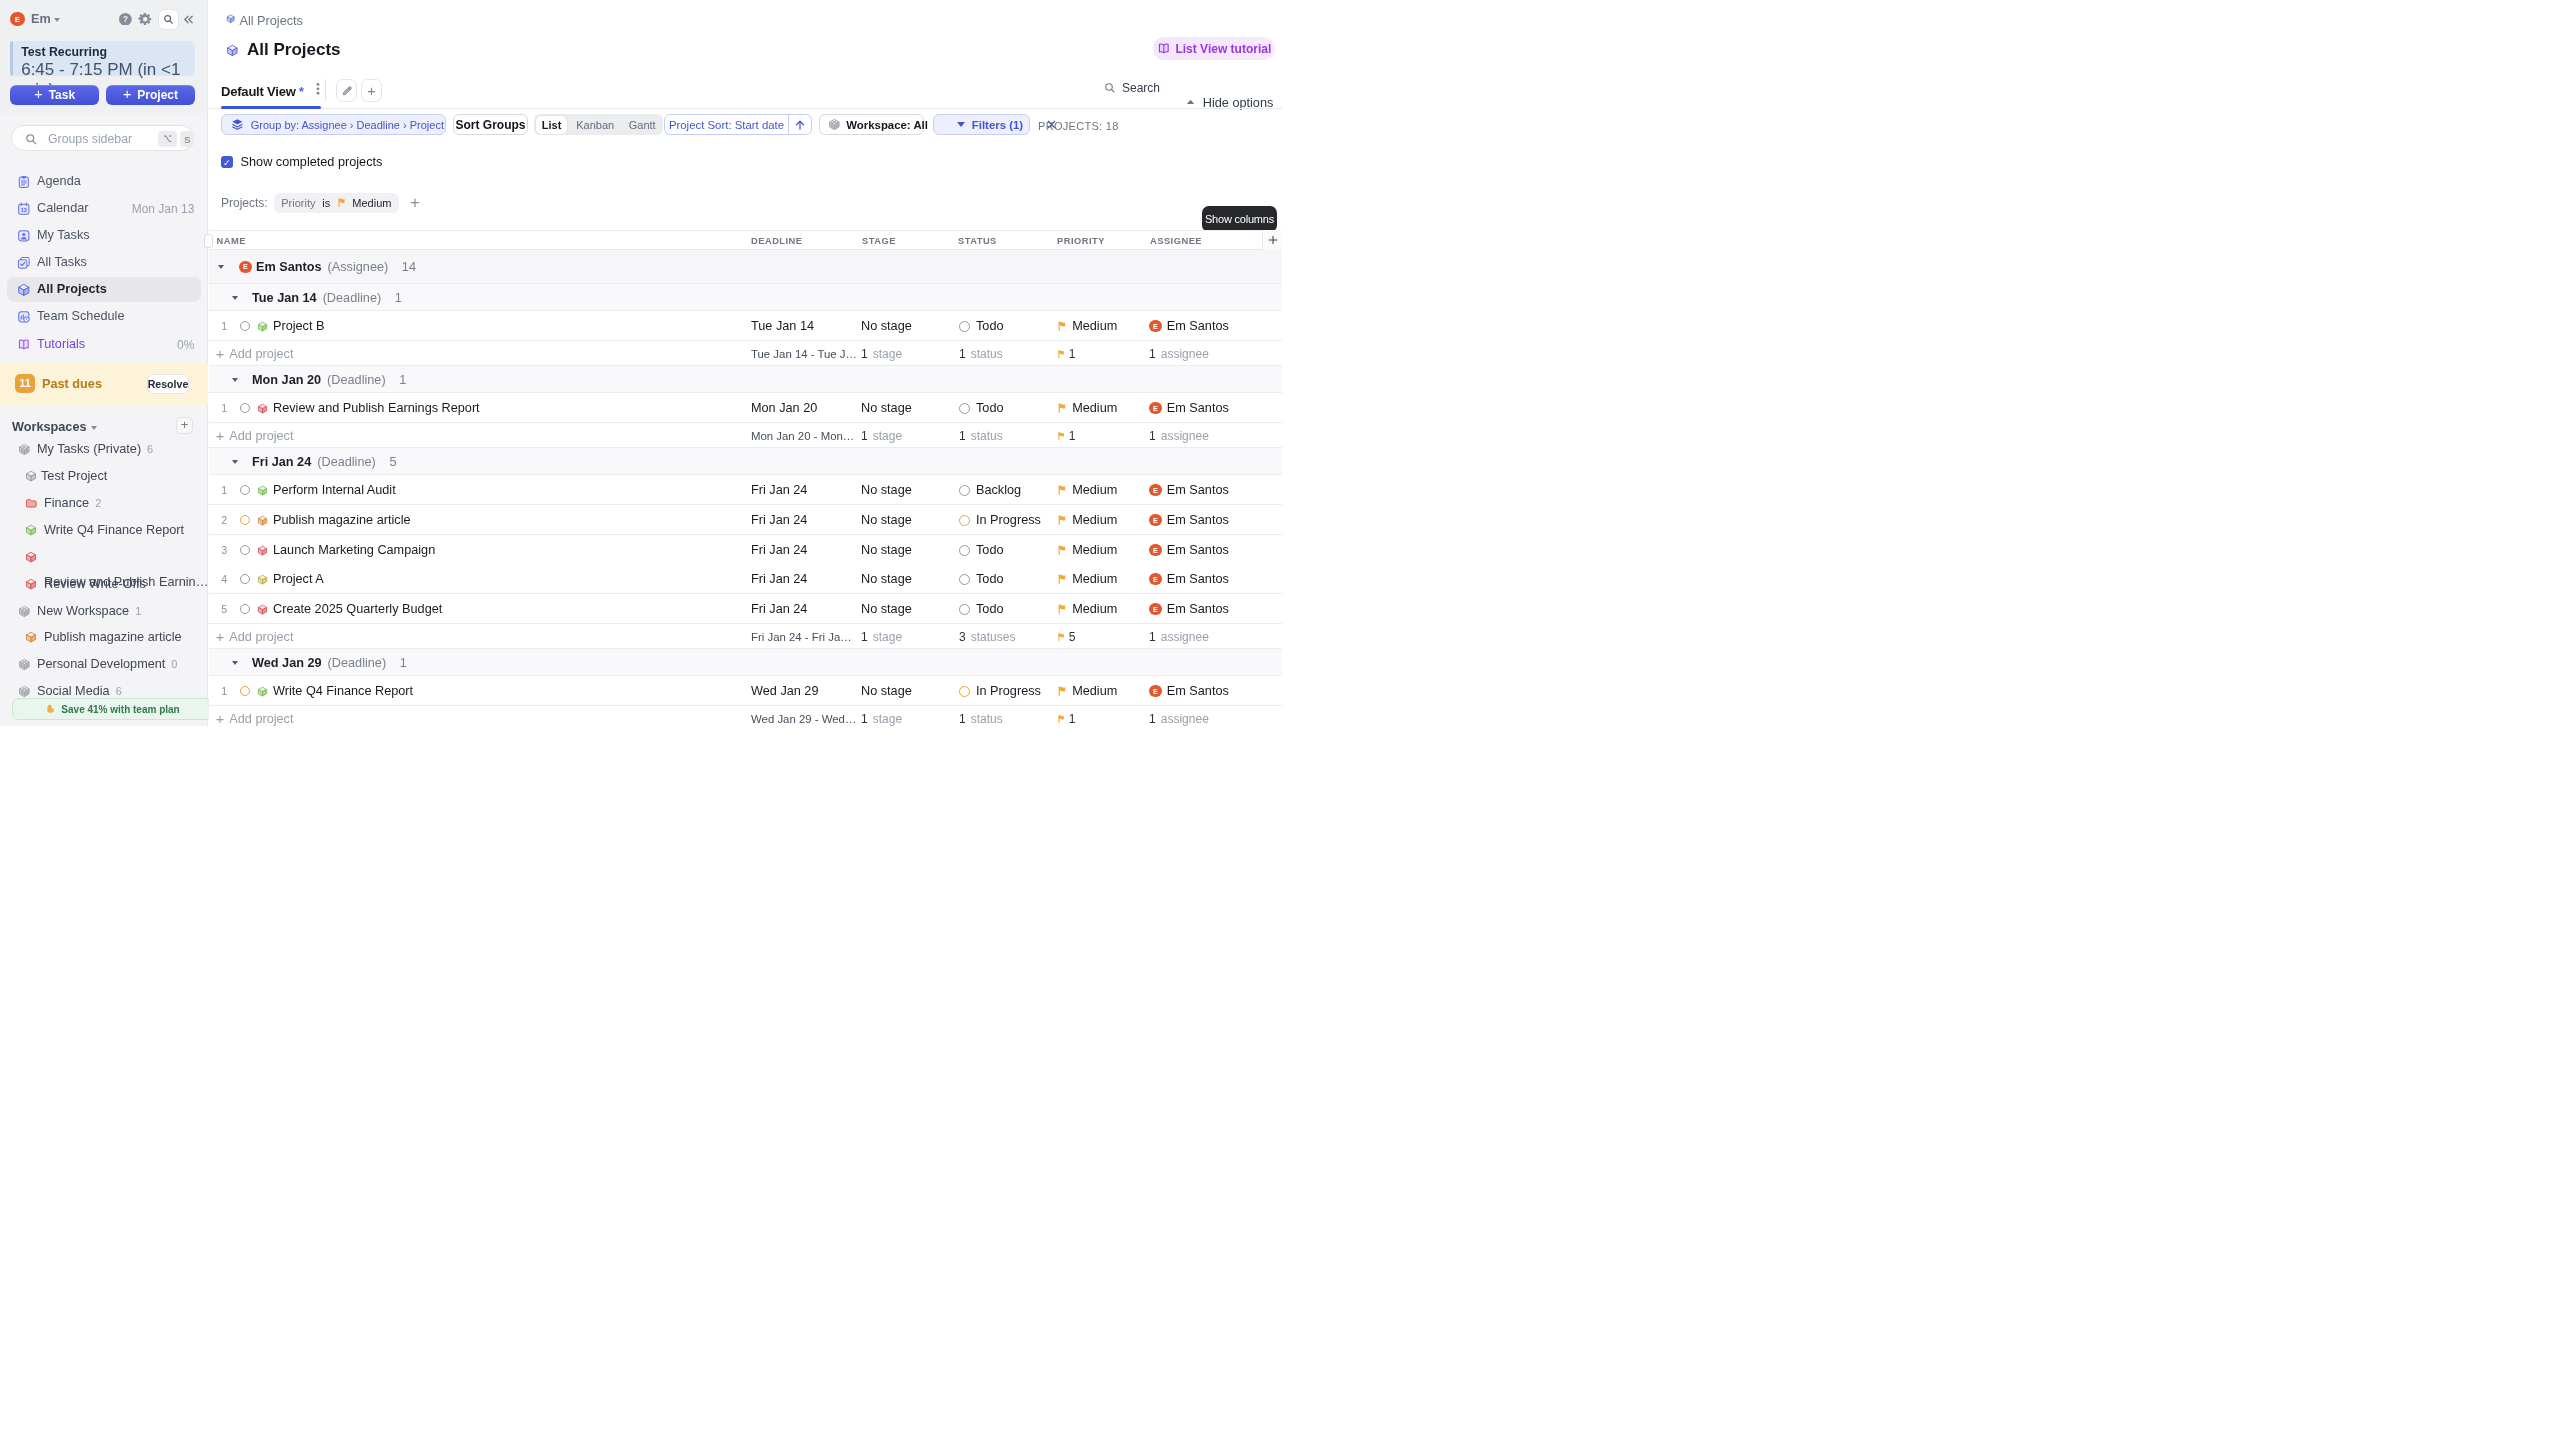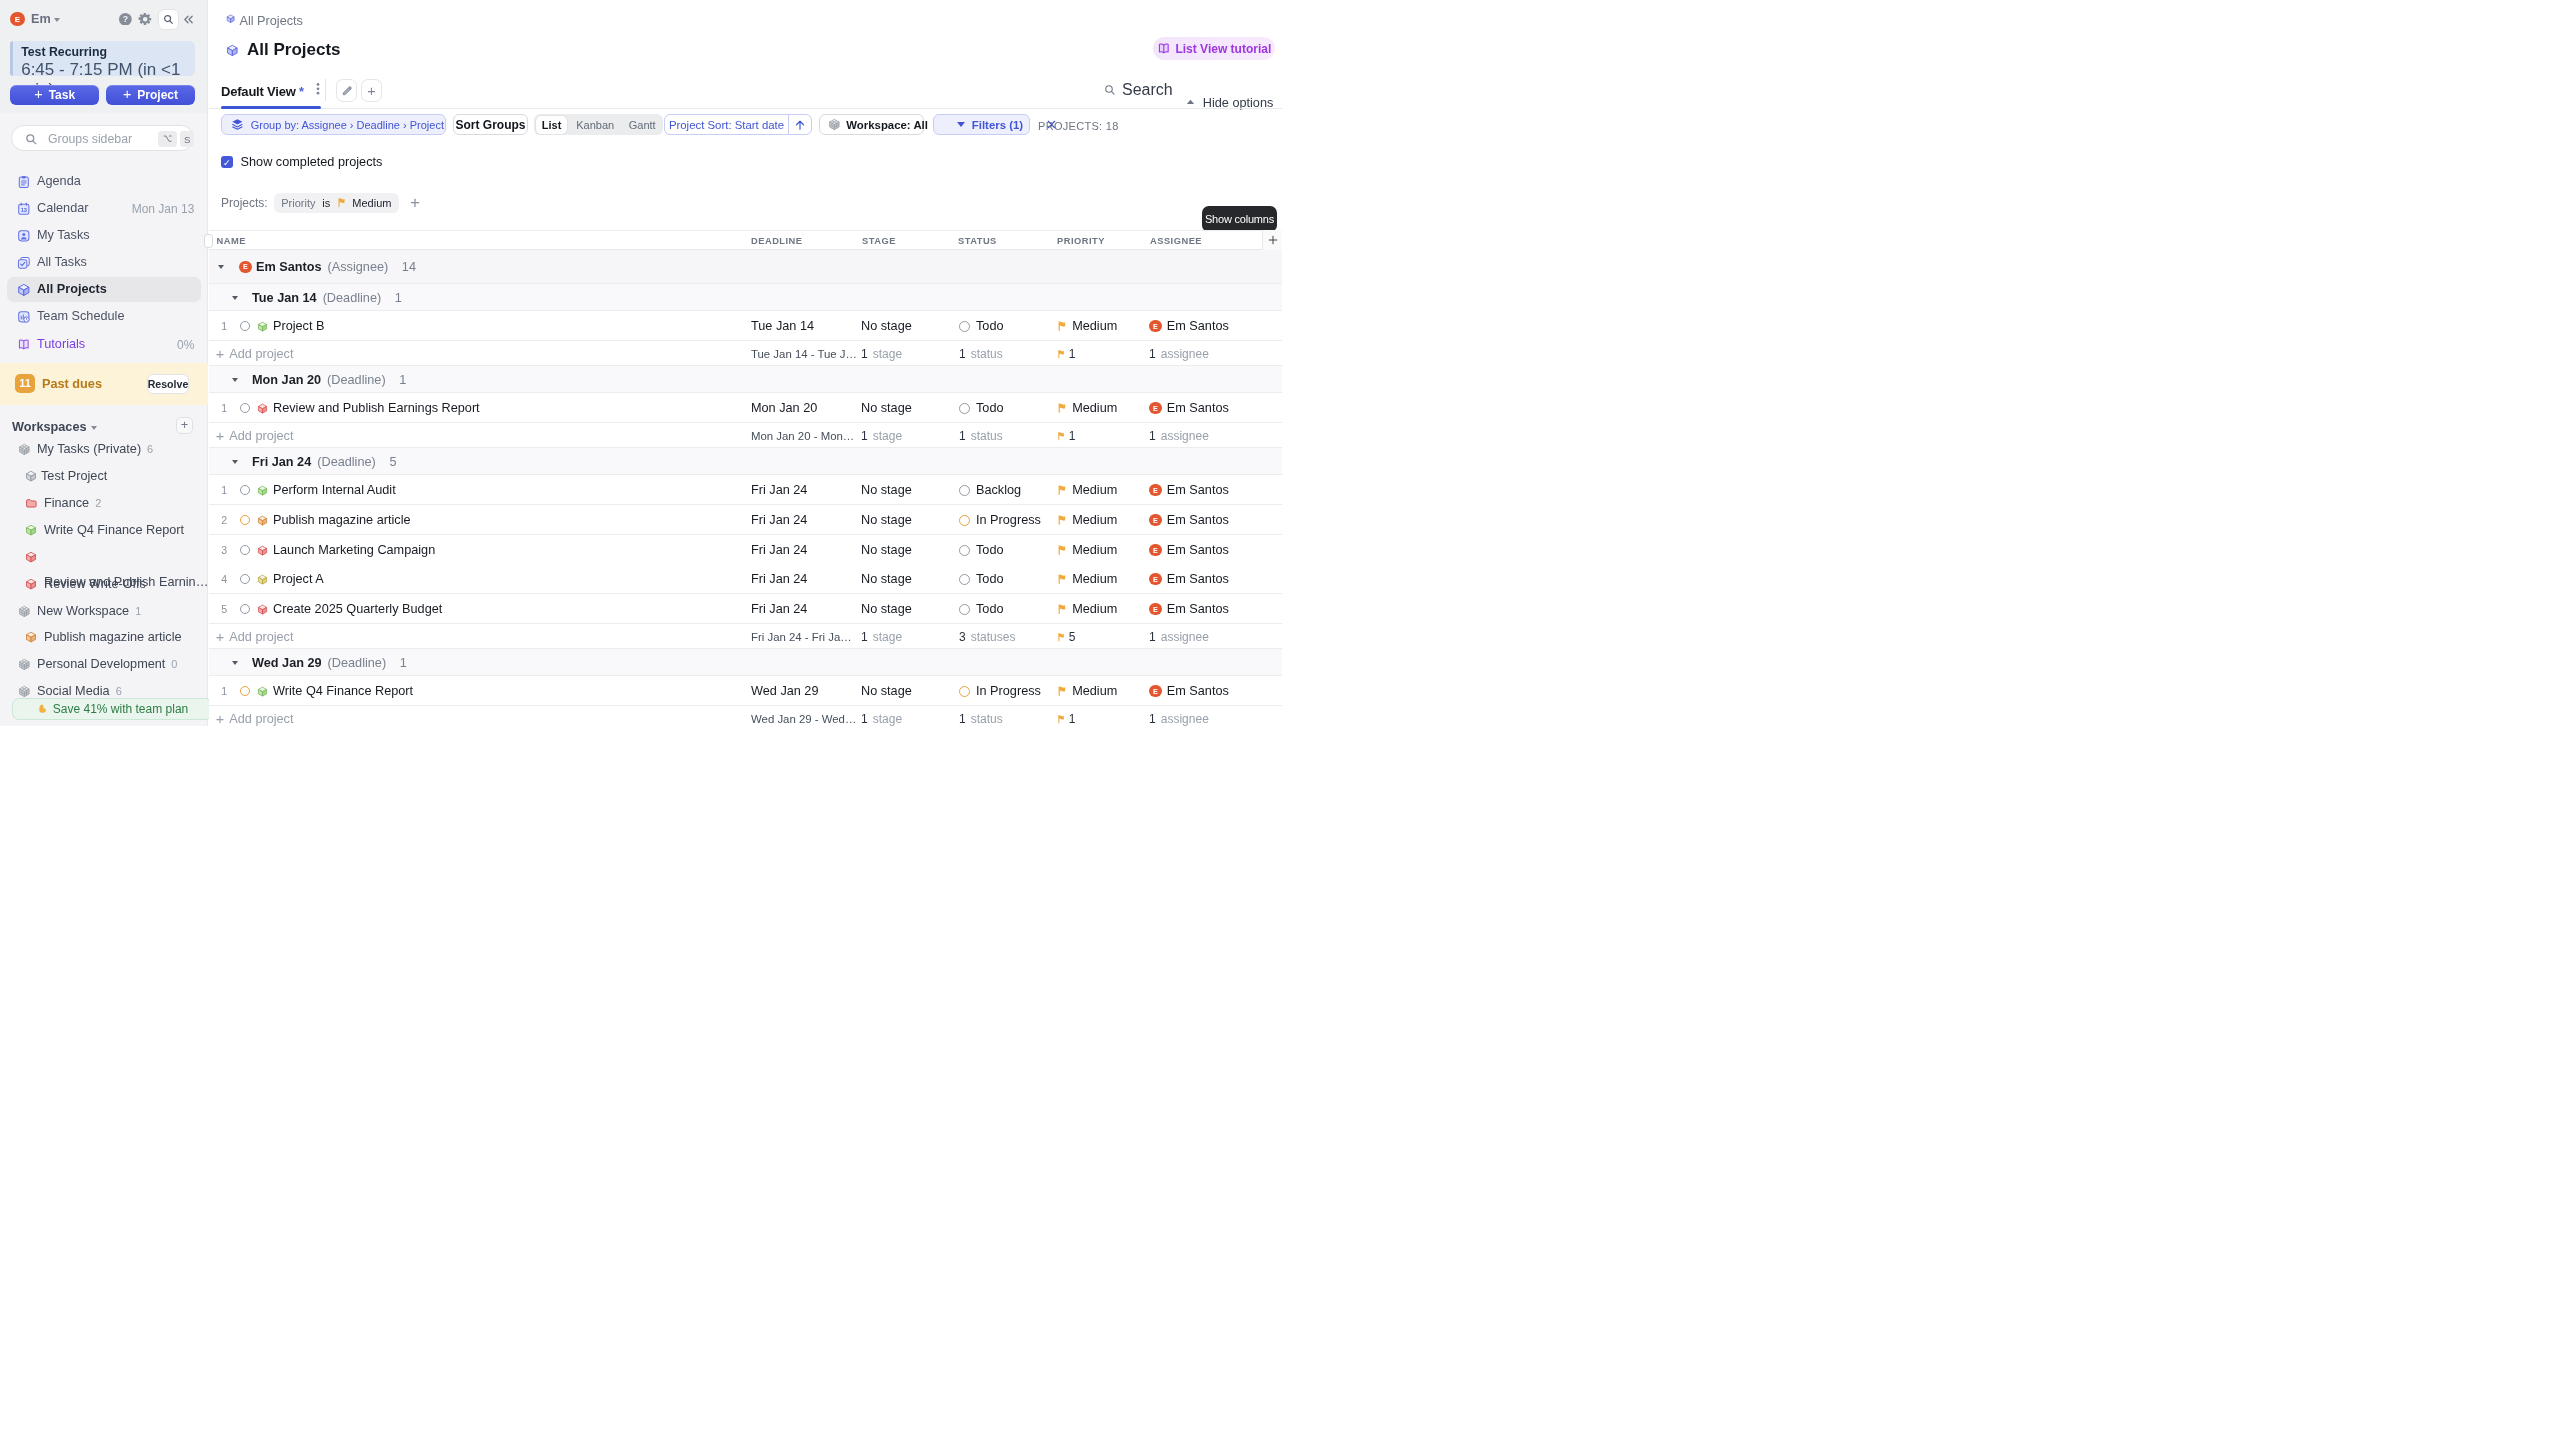--- a/index.html
+++ b/index.html
@@ -26,21 +26,21 @@
 .mi .rt { position:absolute; right:13.6px; top:6.8px; font-size:12px; color:#9aa2ae; }
 .mi.sel::before { content:""; position:absolute; left:6.8px; right:6.8px; top:0.8px; bottom:0.8px; background:#e7e7ea; border-radius:6.8px; }
 .mi.sel .lb { color:#1d232d; font-weight:bold; }
 #pastdues { position:absolute; left:0; top:363px; width:208px; height:42px; background:#fcf3d9; }
 #pd-badge { position:absolute; left:15.3px; top:11px; width:19.5px; height:18.6px; background:#e8a33c; border-radius:5.1px; color:#fff; font-size:11px; font-weight:bold; display:flex; align-items:center; justify-content:center; }
 #pd-text { position:absolute; left:42px; top:13.6px; font-size:12.7px; font-weight:bold; color:#b67a19; }
 #pd-btn { position:absolute; left:147px; top:11px; width:42px; height:19.5px; background:#fff; border:0.8px solid #e2e3e6; border-radius:6px; font-size:10.6px; font-weight:bold; color:#252b35; display:flex; align-items:center; justify-content:center; }
 .wi { position:absolute; left:0; width:208px; height:27px; }
 .wi .lb { position:absolute; top:6.8px; font-size:12.7px; color:#3f4755; white-space:nowrap; }
 .wi .ct { font-size:11px; color:#9aa2ae; margin-left:6px; font-weight:400; }
-#savebar { position:absolute; left:12px; top:698px; width:200px; height:22px; background:#e9f5ed; border:0.8px solid #cbe7d5; border-radius:6.8px; display:flex; align-items:center; justify-content:center; gap:5.1px; font-size:12px; font-weight:normal; color:#2d7c45; }
+#savebar { position:absolute; left:12px; top:698px; width:200px; height:22px; background:#e9f5ed; border:0.8px solid #cbe7d5; border-radius:6.8px; display:flex; align-items:center; justify-content:center; gap:5.1px; font-size:10px; font-weight:bold; color:#2d7c45; }
 #main { position:absolute; left:209px; top:0; width:1073px; height:726px; background:#fff; }
 #title { position:absolute; left:38px; top:40px; font-size:17px; font-weight:bold; color:#14181f; }
 #tutorial { position:absolute; left:944px; top:37px; width:122px; height:23px; border-radius:12px; background:linear-gradient(90deg,#f2e6fb,#f8eafd); color:#9c35e2; font-weight:bold; font-size:12px; display:flex; align-items:center; justify-content:center; gap:5.1px; }
 #tabname { position:absolute; left:12px; top:84px; font-size:13px; font-weight:bold; color:#16181d; letter-spacing:-0.2px; }
 #tab-star { color:#4c5fd8; font-weight:bold; font-size:12.7px; }
 .iconbtn { position:absolute; top:79px; width:21px; height:23px; border:0.8px solid #e4e5e8; border-radius:6.8px; background:#fff; display:flex; align-items:center; justify-content:center; }
 #hdr-line { position:absolute; left:0; top:108px; width:1073px; height:0.8px; background:#e9eaec; }
 #tab-underline { position:absolute; left:12px; top:106px; width:100px; height:2.5px; background:#3c55d8; border-radius:1.7px; }
 .pill { position:absolute; top:114px; height:21px; border-radius:6px; display:flex; align-items:center; font-size:11.4px; white-space:nowrap; }
 .bluepill { background:#edeffc; border:0.8px solid #c7cef5; color:#4255d4; }
@@ -364,21 +364,21 @@
         <svg width="12" height="12" viewBox="0 0 24 24">
           <path d="M14.8 5.2 l4 4 M4.6 19.4 l.3-3.9 L16.1 4.3 a2.4 2.4 0 013.6 3.6 L8.5 19.1 z" fill="#a9b0ba" stroke="#7e8693" stroke-width="1.8" stroke-linejoin="round"></path>
         </svg>
       </div>
       <div class="iconbtn" style="left:152px; color:#7e8693; font-size:14.4px; font-weight:400;">+</div>
       <div class="abs" style="left:895px; top:81px; display:flex; align-items:center; gap:6px;">
         <svg width="12" height="12" viewBox="0 0 24 24" fill="none" stroke="#6e7683" stroke-width="2.2">
           <circle cx="10" cy="10" r="6.5"></circle>
           <path d="M15.2 15.2l5.5 5.5"></path>
         </svg>
-        <span style="font-size:16px; color:#333b49;">Search</span>
+        <span style="font-size:12px; color:#333b49;">Search</span>
       </div>
       <div class="abs" style="left:976px; top:96px; display:flex; align-items:center; gap:6.8px;">
         <svg width="11" height="11" viewBox="0 0 24 24" fill="#6e7683">
           <path d="M12 4l8 9H4z"></path>
         </svg>
         <span style="font-size:12.7px; color:#333b49;">Hide options</span>
       </div>
       <div id="hdr-line"></div>
       <div id="tab-underline"></div>
       <div class="pill bluepill" style="left:12px; width:225px; gap:6.8px; padding:0 9.3px; font-size:11px;">

